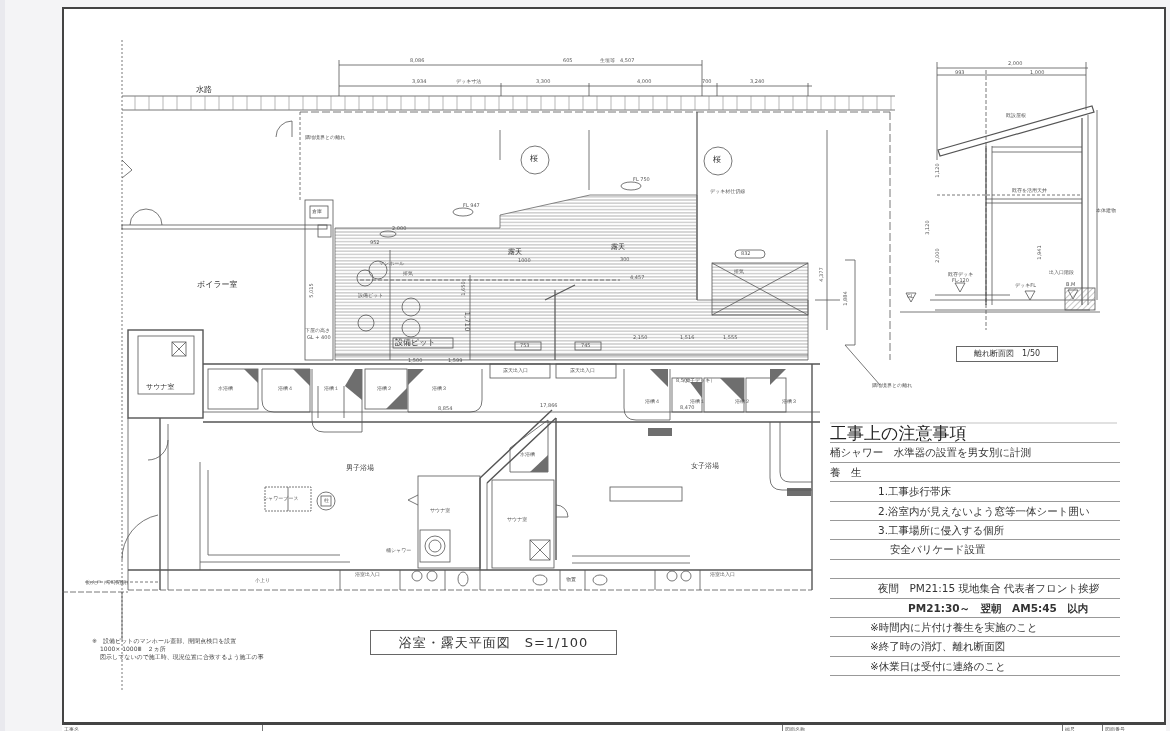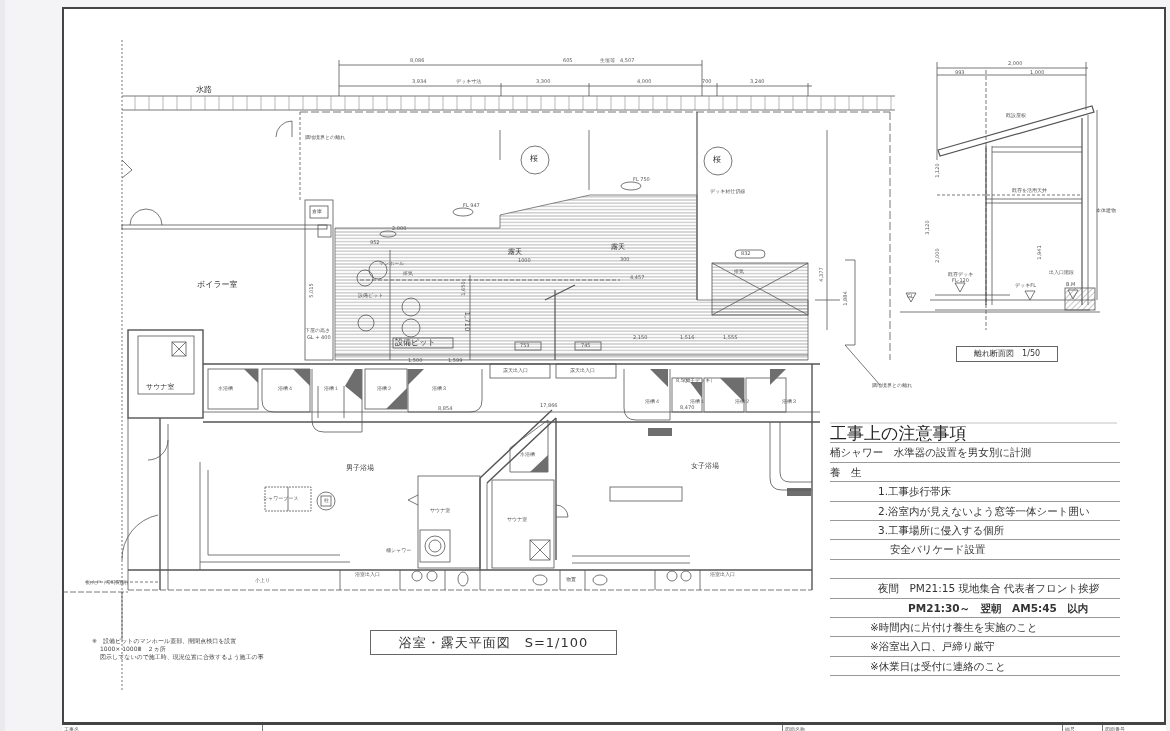--- a/index.html
+++ b/index.html
@@ -403,21 +403,21 @@
   <div class="note-line ind1">桶シャワー　水準器の設置を男女別に計測</div>
   <div class="note-line ind1">養　生</div>
   <div class="note-line ind2">1.工事歩行帯床</div>
   <div class="note-line ind2">2.浴室内が見えないよう窓等一体シート囲い</div>
   <div class="note-line ind2">3.工事場所に侵入する個所</div>
   <div class="note-line ind3">安全バリケード設置</div>
   <div class="note-line"></div>
   <div class="note-line ind2">夜間　PM21:15 現地集合 代表者フロント挨拶</div>
   <div class="note-line" style="padding-left:78px;font-weight:bold;">PM21:30～　翌朝　AM5:45　以内</div>
   <div class="note-line ind4">※時間内に片付け養生を実施のこと</div>
-  <div class="note-line ind4">※浴室出入口、戸締り厳守</div>
+  <div class="note-line ind4">※終了時の消灯、離れ断面図</div>
   <div class="note-line ind4">※休業日は受付に連絡のこと</div>
 </div>
 
 <div class="footnote">
   <div>※　設備ピットのマンホール蓋部、開閉点検口を設置</div>
   <div style="padding-left:8px;">1000× 1000Ⅲ　２ヵ所</div>
   <div style="padding-left:8px;">図示してないので施工時、現況位置に合致するよう施工の事</div>
 </div>
 
 <div class="title-box">浴室・露天平面図　S=1/100</div>

